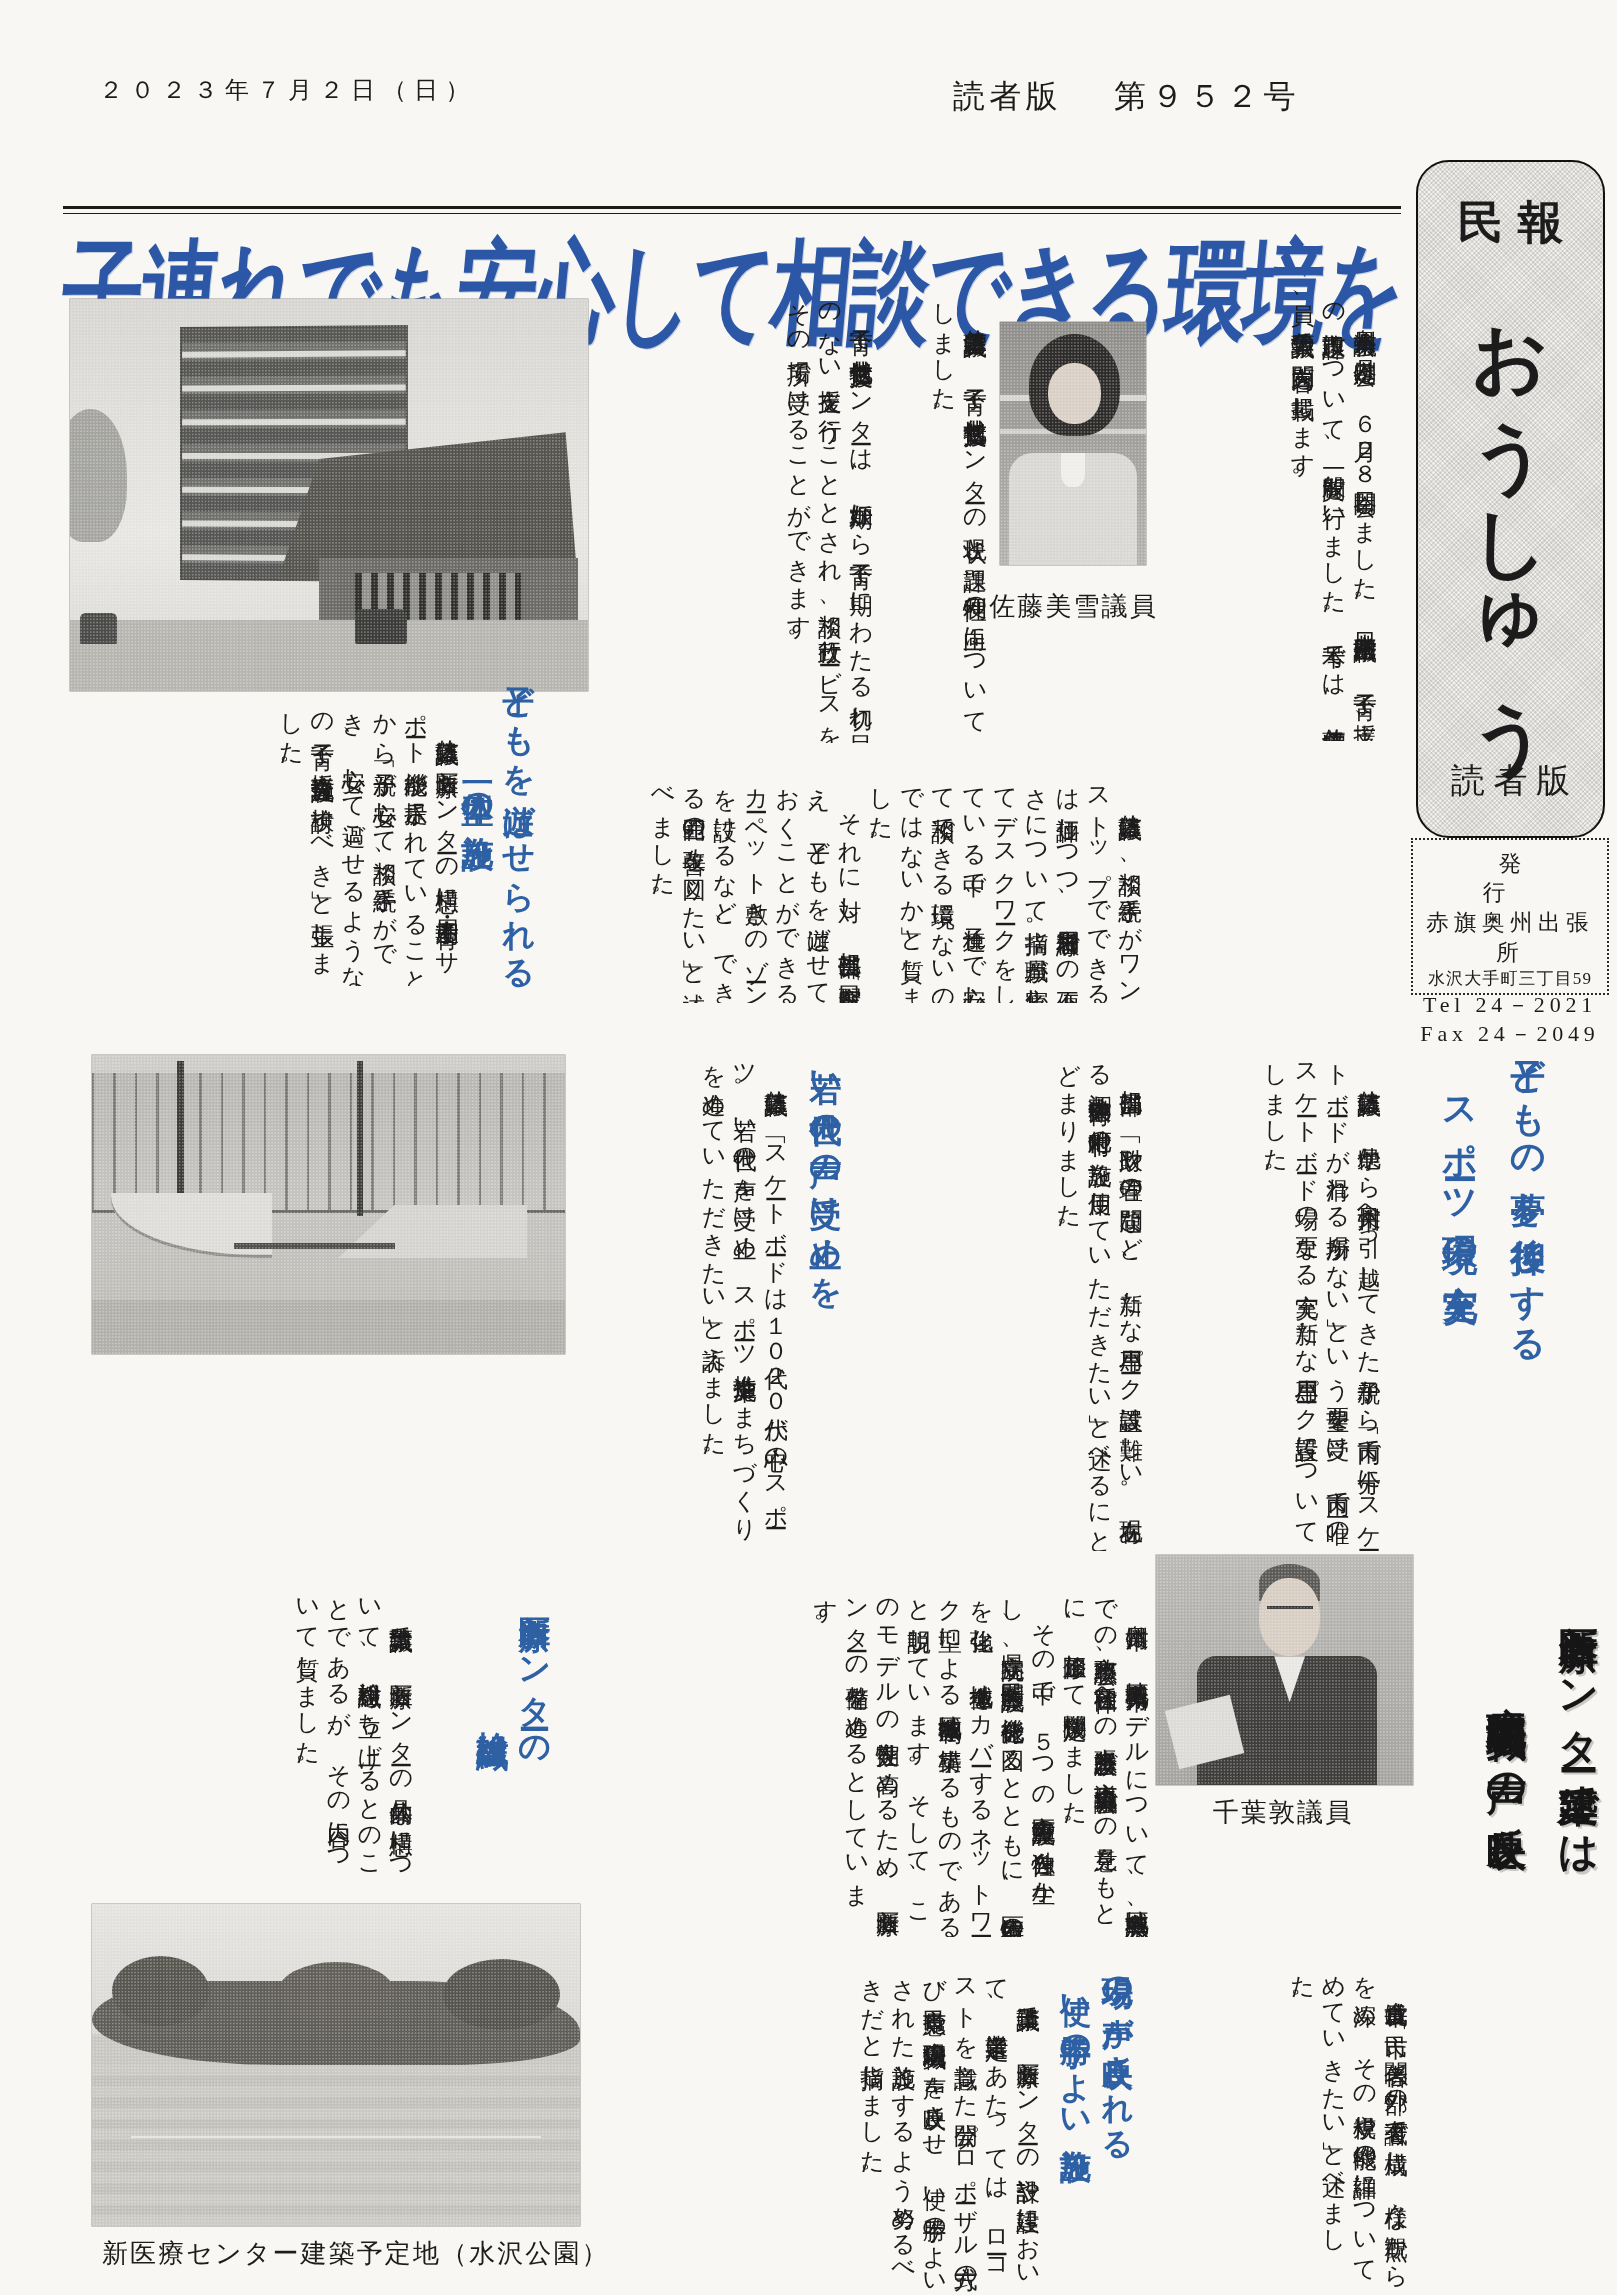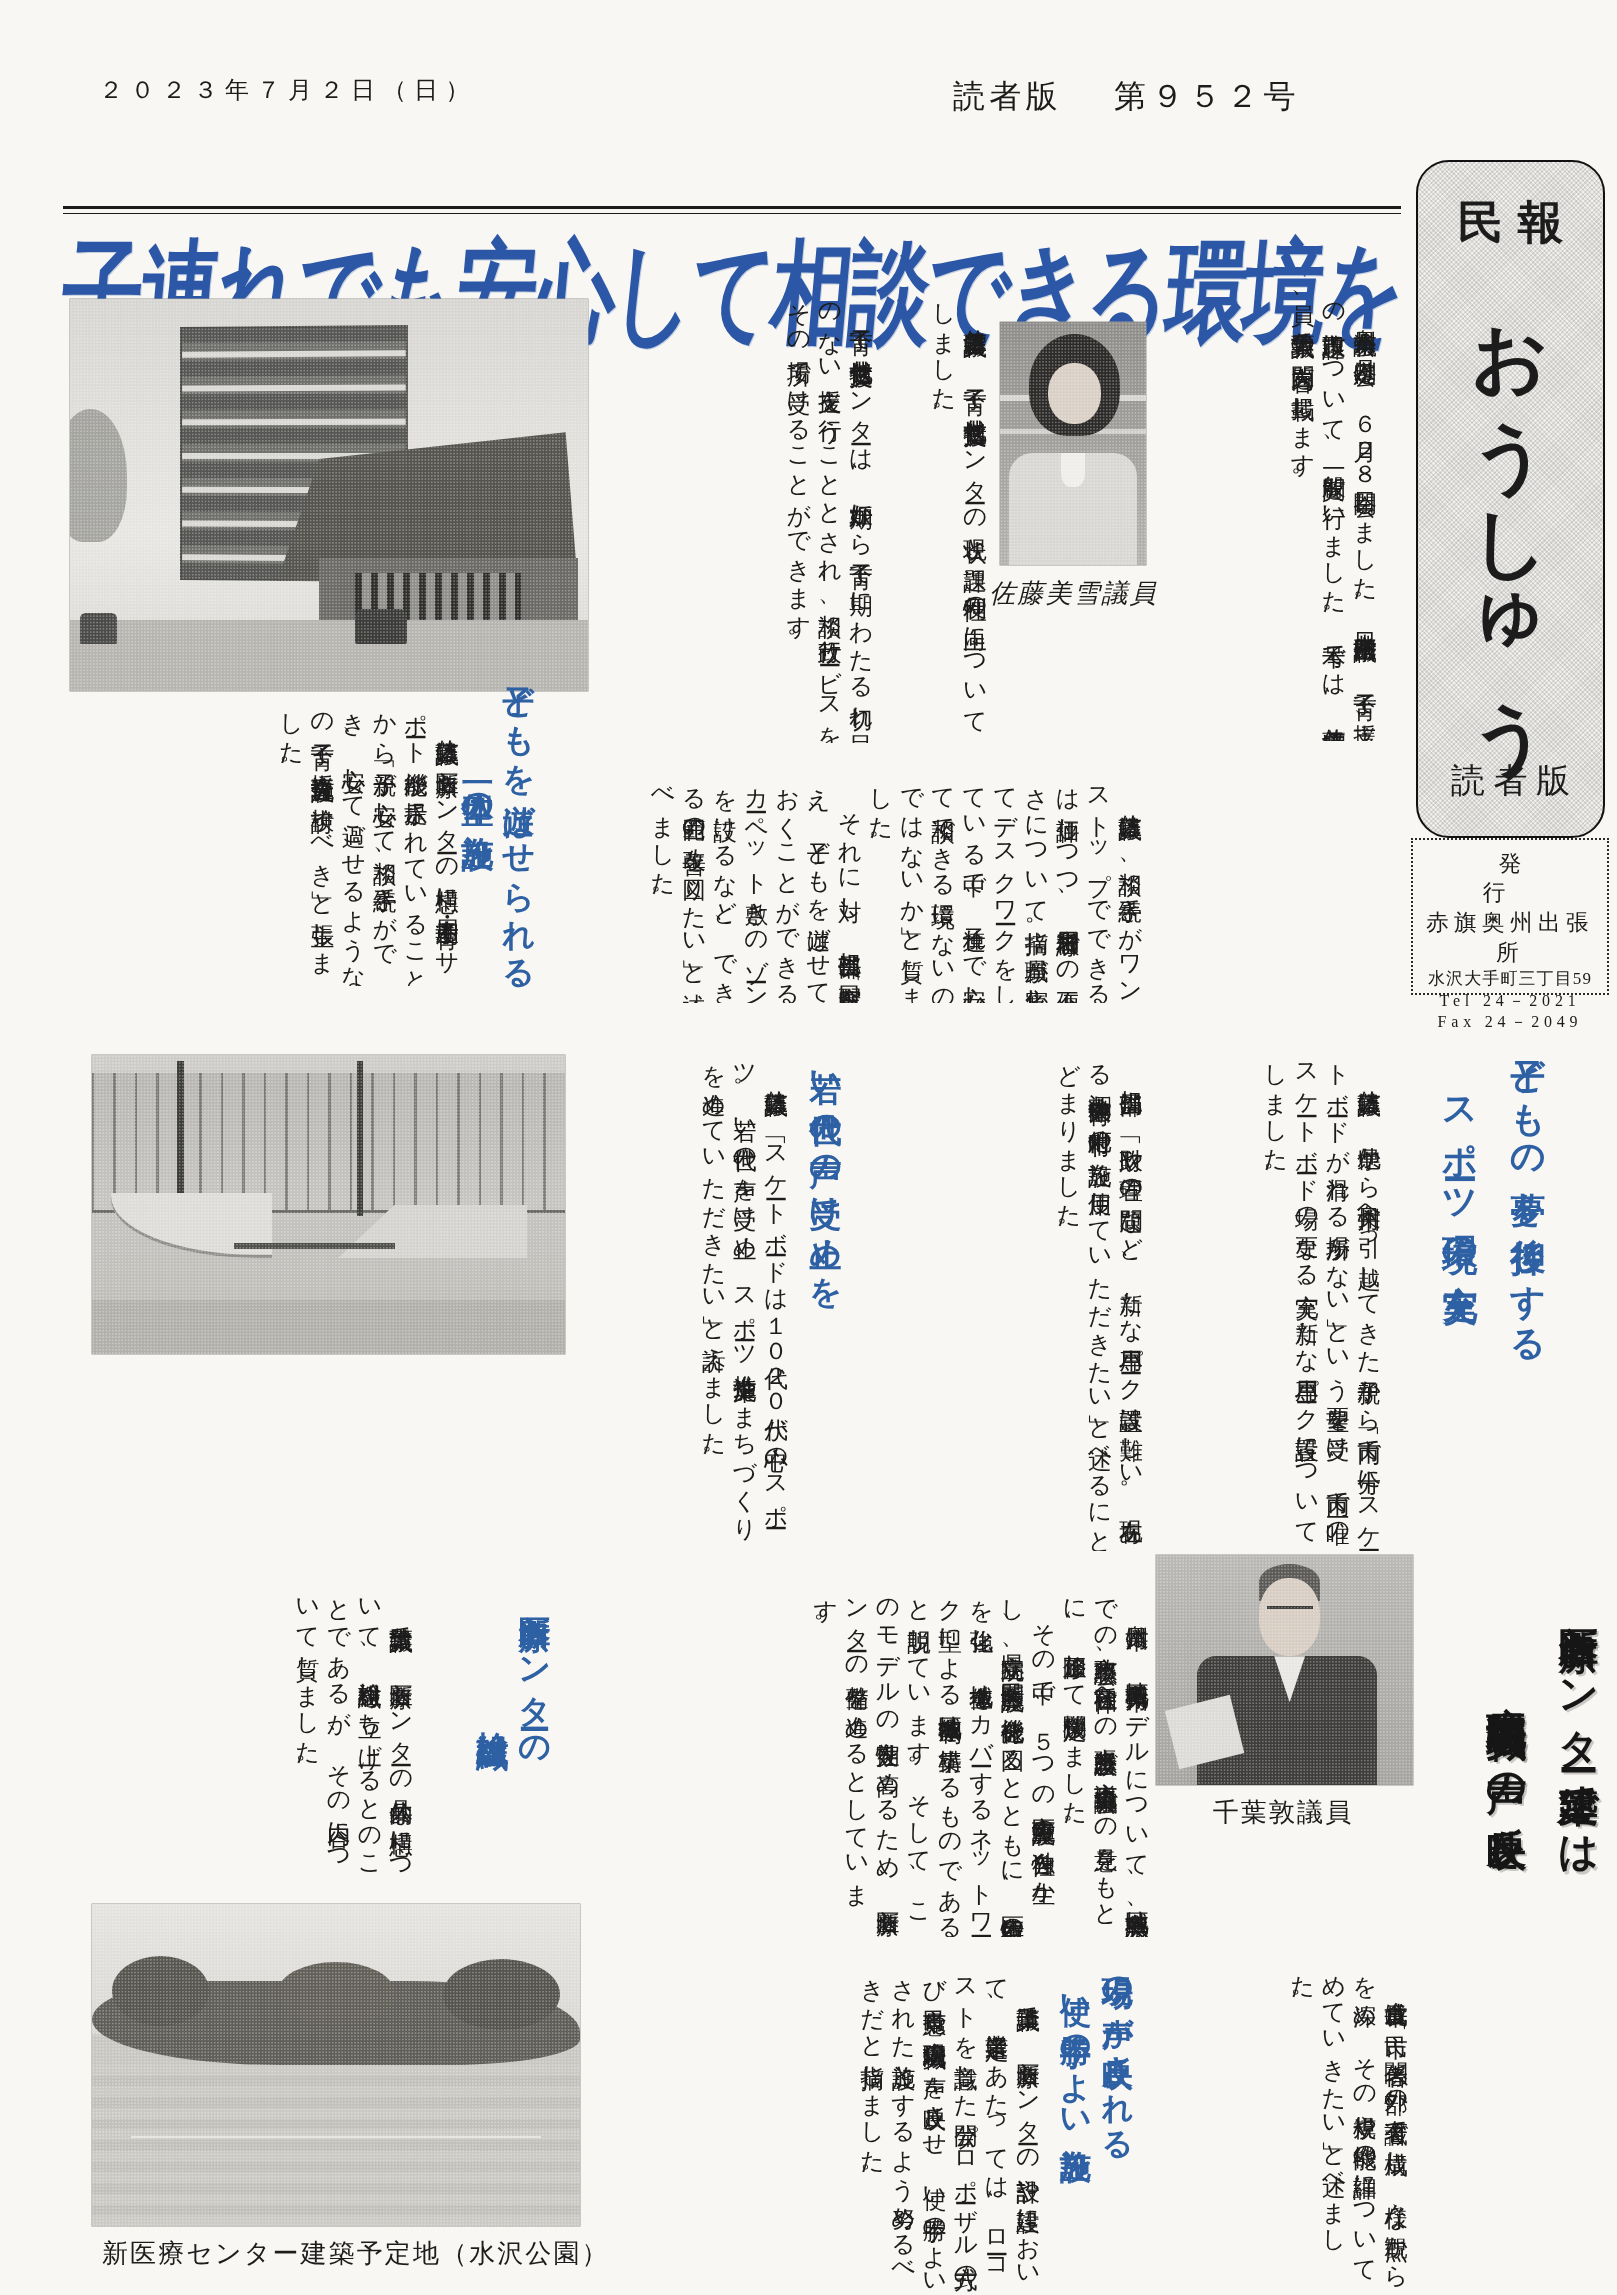--- a/index.html
+++ b/index.html
@@ -39,21 +39,21 @@
   .logo-name{writing-mode:vertical-rl;font-size:76px;font-weight:bold;letter-spacing:6.4px;}
   .logo-edition{font-size:34px;letter-spacing:8.6px;text-indent:8.6px;}
   .pub-box{
     left:1411px;top:838px;width:198px;height:157px;box-sizing:border-box;
     border:2.1px dotted #2a2a2a;padding:8.6px 3.2px;text-align:center;
     font-size:22.6px;line-height:1.32;
   }
   .pub-label{letter-spacing:32px;text-indent:32px;}
   .pub-name{letter-spacing:5.4px;}
   .pub-addr{font-size:17px;letter-spacing:1.1px;}
-  .pub-tel,.pub-fax{letter-spacing:4.8px;font-size:16px;}
+  .pub-tel,.pub-fax{letter-spacing:4.8px;font-size:22px;}
   
   .vtext{
     writing-mode:vertical-rl;-webkit-writing-mode:vertical-rl;
     font-size:23.6px;line-height:1.32;letter-spacing:1.1px;overflow:hidden;
   }
   .vtext p{margin:0;text-indent:1em;}
   
   .vsub{
     writing-mode:vertical-rl;-webkit-writing-mode:vertical-rl;
     color:#2e60a4;font-weight:600;white-space:nowrap;
@@ -123,21 +123,21 @@
 
   <div class="photo" style="left:1000px;top:322px;width:146px;height:243px;">
     <div class="el" style="inset:0;background:linear-gradient(180deg,#8e8d8a,#b3b2ae);"></div>
     <div class="el" style="left:0;top:30%;width:100%;height:6.4px;background:#d6d5d1;"></div>
     <div class="el" style="left:0;top:44%;width:100%;height:4.8px;background:#cfcecb;"></div>
     <div class="el" style="left:20%;top:5%;width:62%;height:42%;background:#2d2b29;border-radius:50% 50% 42% 42%;"></div>
     <div class="el" style="left:33%;top:17%;width:36%;height:25%;background:#d9cfc5;border-radius:48%;"></div>
     <div class="el" style="left:6%;top:54%;width:88%;height:46%;background:#d9d7d3;border-radius:23.6px 23.6px 0 0;"></div>
     <div class="el" style="left:42%;top:54%;width:16%;height:14%;background:#efeeea;border-radius:0 0 40% 40%;"></div>
   </div>
-  <div class="abs hcap center" style="left:967px;top:576px;width:213px;font-style:italic;">佐藤美雪議員</div>
+  <div class="abs hcap center" style="left:967px;top:589px;width:213px;">佐藤美雪議員</div>
 
   <div class="abs vtext" style="left:887px;top:287px;width:103px;height:456px;">
     <p>佐藤美雪議員は、子育て世代包括支援センターの現状と課題、利便性の向上について質問しました。</p>
   </div>
 
   <div class="abs vtext" style="left:697px;top:287px;width:179px;height:456px;">
     <p>子育て世代包括支援センターは、妊娠期から子育て期にわたる切れ目のない支援を行うこととされ、相談、行政サービスをその場所で受けることができます。</p>
   </div>
 
   <div class="abs vtext" style="left:549px;top:772px;width:596px;height:231px;">

